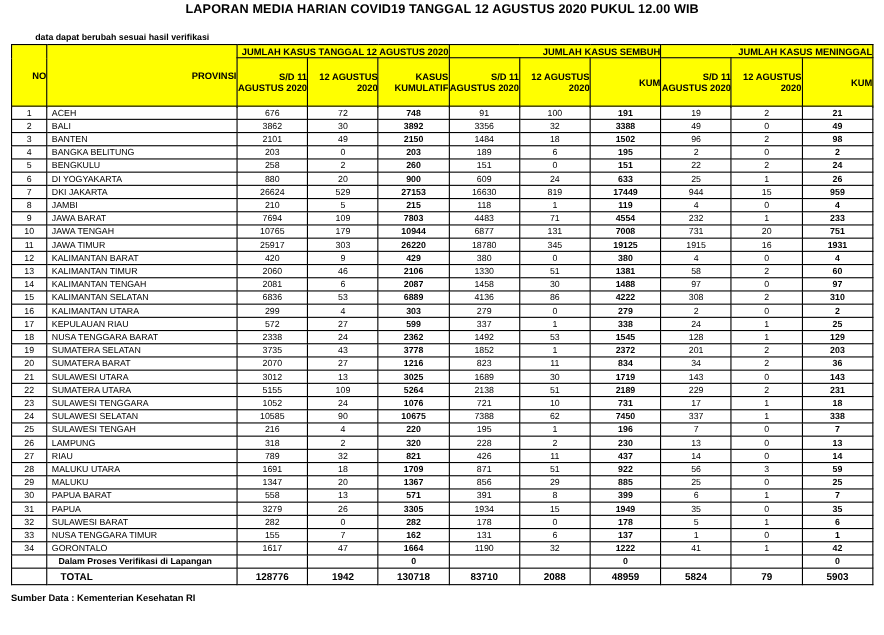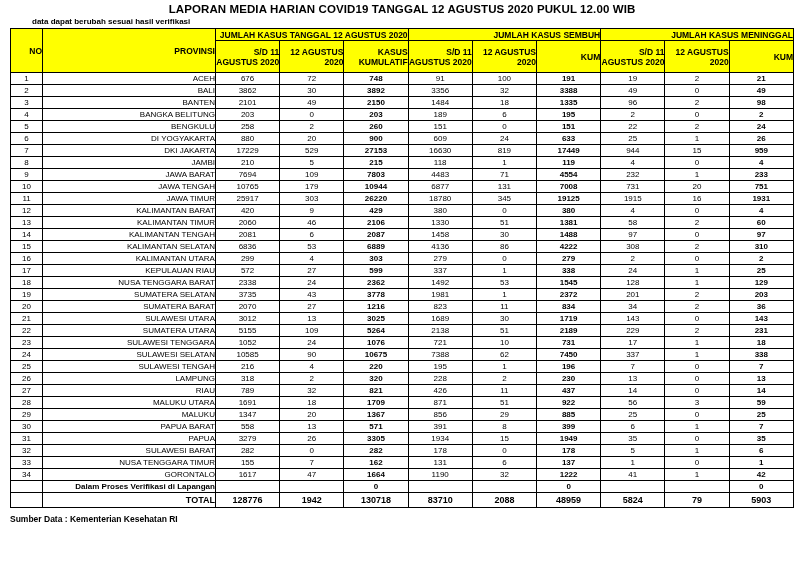--- a/index.html
+++ b/index.html
@@ -17,20 +17,21 @@
     font-weight:bold;
     padding-top:3px;
     letter-spacing:0.1px;
   }
   .subnote{
     font-size:8px;
     font-weight:bold;
     padding-left:32px;
     padding-top:2px;
     padding-bottom:2px;
+    margin-top:12px;
   }
   table{
     border-collapse:collapse;
     table-layout:fixed;
     margin-left:10px;
     width:784px;
     font-size:8px;
   }
   td,th{
     border:1px solid #000000;
@@ -44,21 +45,21 @@
     text-align:right;
     vertical-align:middle;
     font-size:8.5px;
     line-height:10px;
   }
   .hdr-no{width:26px;}
   .hdr-prov{width:140px;}
   .col-num{width:52px;}
   .col-kum{width:52px;}
   td.no{text-align:center;width:26px;}
-  td.prov{text-align:right;padding-left:4px;}
+  td.prov{text-align:left;padding-left:4px;}
   td.num{text-align:center;}
   td.bold{font-weight:bold;}
   tbody tr{height:12px;}
   tr.total td{font-weight:bold;background:#ffffff;font-size:9px;height:14px;}
   tr.total td.prov{padding-left:12px;margin-top:15px;}
   .src{
     font-size:8.5px;
     font-weight:bold;
     padding-left:10px;
     padding-top:6px;
@@ -89,21 +90,21 @@
         <col class="col-kum">
     </colgroup>
     <thead>
       <tr>
         <th rowspan="3">NO</th>
         <th rowspan="3">PROVINSI</th>
         <th colspan="3">JUMLAH KASUS TANGGAL 12 AGUSTUS 2020</th>
         <th colspan="3">JUMLAH KASUS SEMBUH</th>
         <th colspan="3">JUMLAH KASUS MENINGGAL</th>
       </tr>
-      <tr style="height:32px;">
+      <tr style="height:44px;">
         <th rowspan="2">S/D 11 AGUSTUS 2020</th>
         <th rowspan="2">12 AGUSTUS 2020</th>
         <th rowspan="2">KASUS KUMULATIF</th>
         <th rowspan="2">S/D 11 AGUSTUS 2020</th>
         <th rowspan="2">12 AGUSTUS 2020</th>
         <th rowspan="2">KUM</th>
         <th rowspan="2">S/D 11 AGUSTUS 2020</th>
         <th rowspan="2">12 AGUSTUS 2020</th>
         <th rowspan="2">KUM</th>
       </tr>
@@ -137,21 +138,21 @@
           <td class="num bold">49</td>
         </tr>
         <tr>
           <td class="no">3</td>
           <td class="prov">BANTEN</td>
           <td class="num">2101</td>
           <td class="num">49</td>
           <td class="num bold">2150</td>
           <td class="num">1484</td>
           <td class="num">18</td>
-          <td class="num bold">1335</td>
+          <td class="num bold">1502</td>
           <td class="num">96</td>
           <td class="num">2</td>
           <td class="num bold">98</td>
         </tr>
         <tr>
           <td class="no">4</td>
           <td class="prov">BANGKA BELITUNG</td>
           <td class="num">203</td>
           <td class="num">0</td>
           <td class="num bold">203</td>
@@ -184,21 +185,21 @@
           <td class="num">609</td>
           <td class="num">24</td>
           <td class="num bold">633</td>
           <td class="num">25</td>
           <td class="num">1</td>
           <td class="num bold">26</td>
         </tr>
         <tr>
           <td class="no">7</td>
           <td class="prov">DKI JAKARTA</td>
-          <td class="num">17229</td>
+          <td class="num">26624</td>
           <td class="num">529</td>
           <td class="num bold">27153</td>
           <td class="num">16630</td>
           <td class="num">819</td>
           <td class="num bold">17449</td>
           <td class="num">944</td>
           <td class="num">15</td>
           <td class="num bold">959</td>
         </tr>
         <tr>
@@ -343,21 +344,21 @@
           <td class="num">128</td>
           <td class="num">1</td>
           <td class="num bold">129</td>
         </tr>
         <tr>
           <td class="no">19</td>
           <td class="prov">SUMATERA SELATAN</td>
           <td class="num">3735</td>
           <td class="num">43</td>
           <td class="num bold">3778</td>
-          <td class="num">1981</td>
+          <td class="num">1852</td>
           <td class="num">1</td>
           <td class="num bold">2372</td>
           <td class="num">201</td>
           <td class="num">2</td>
           <td class="num bold">203</td>
         </tr>
         <tr>
           <td class="no">20</td>
           <td class="prov">SUMATERA BARAT</td>
           <td class="num">2070</td>

